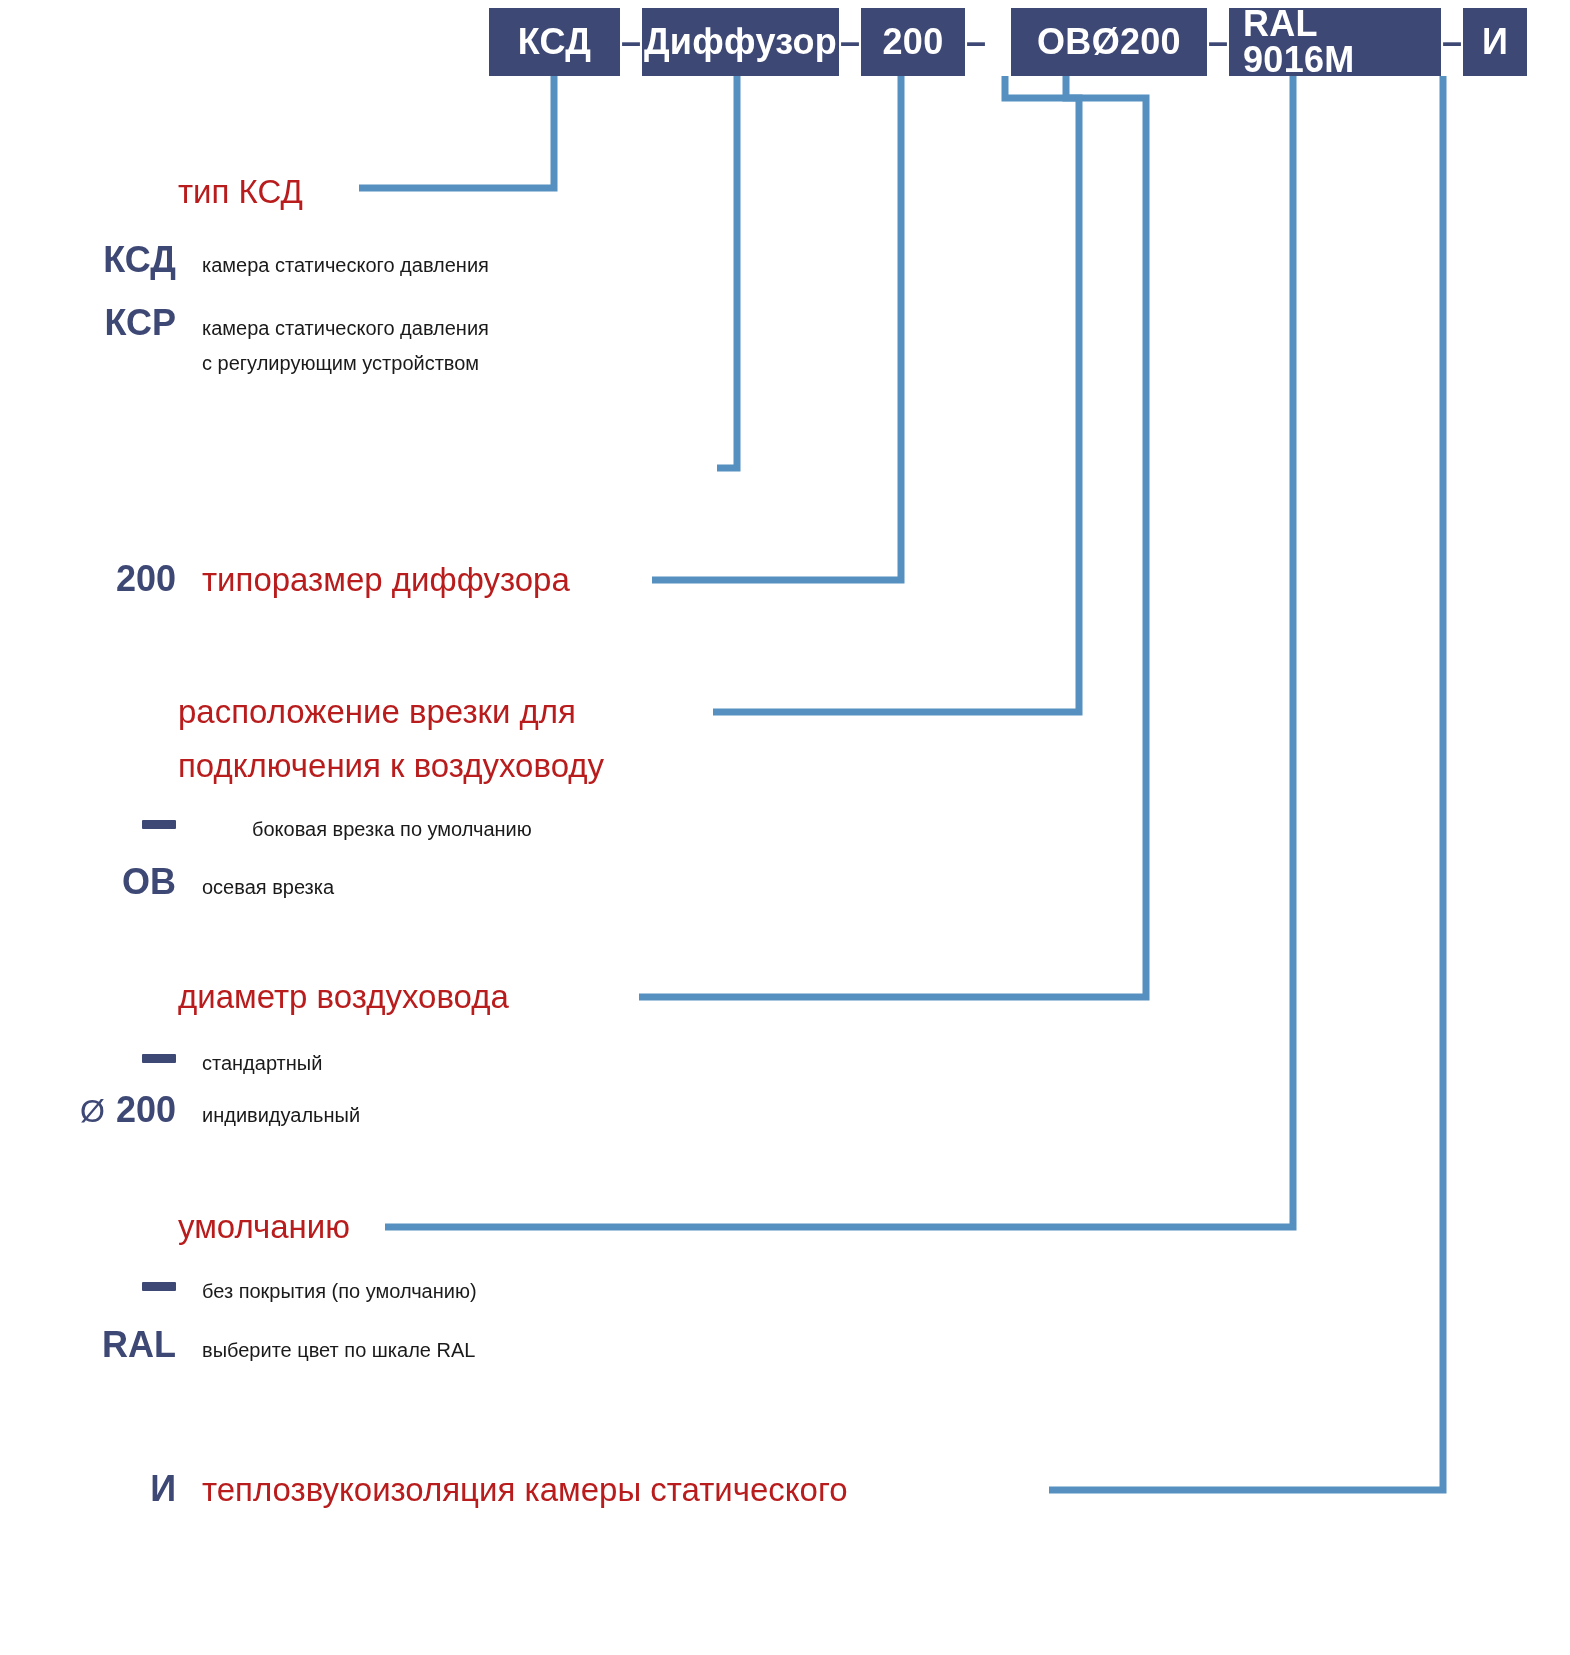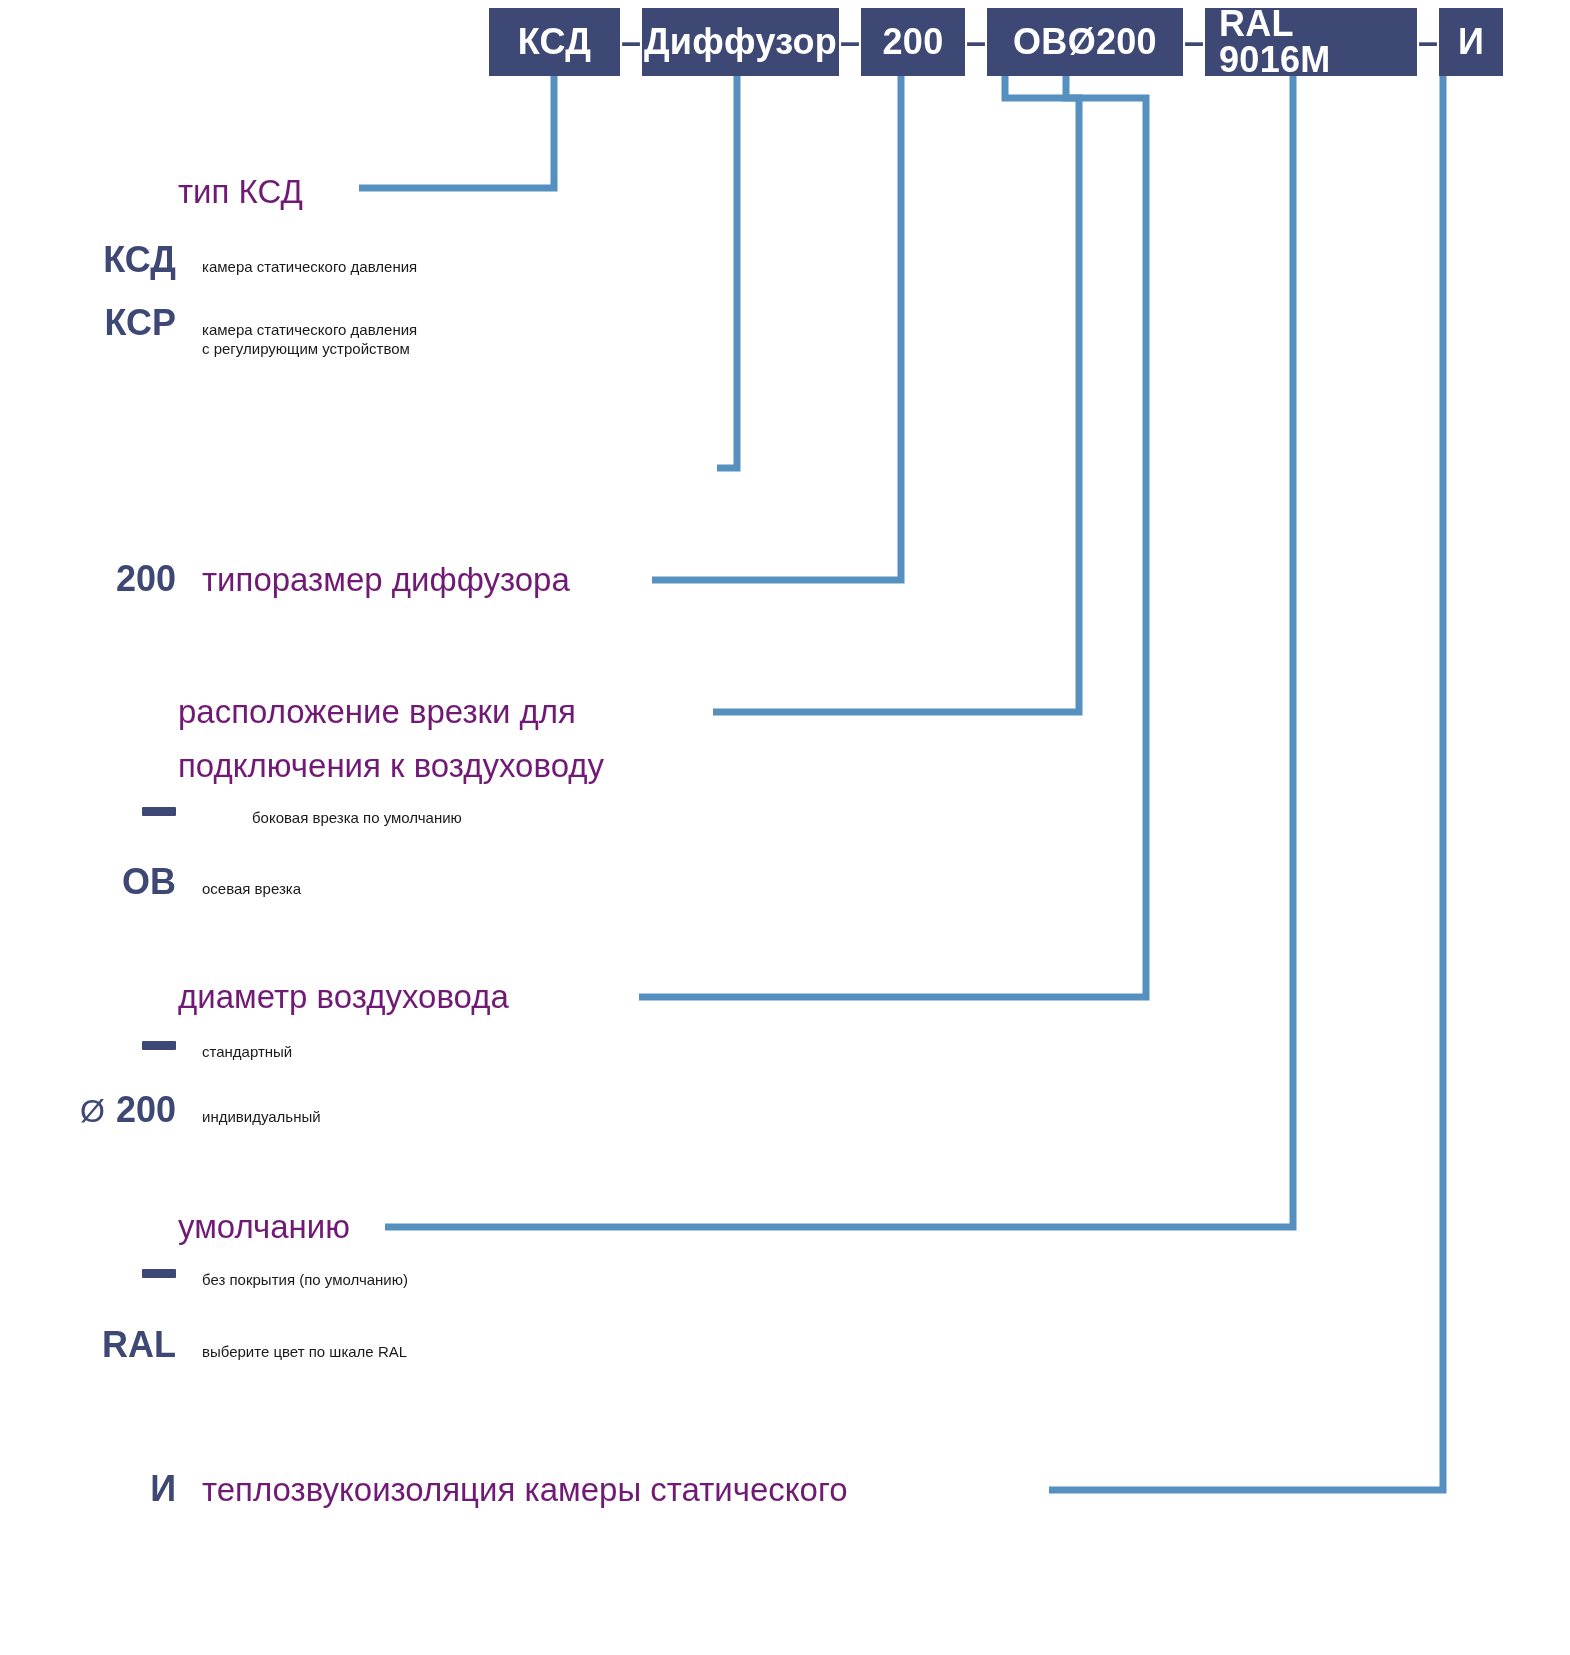--- a/index.html
+++ b/index.html
@@ -72,26 +72,26 @@
     color: #3e4874;
     font-weight: bold;
     text-align: right;
     line-height: 1.1;
   }
   .key-lg { font-size: 36px; }
   .desc {
     color: #1a1a1a;
     line-height: 1.28;
   }
-  .desc-sm { font-size: 15px; }
+  .desc-sm { font-size: 20px; margin-top: 9px; }
 
   .heading {
     position: absolute;
     font-size: 33px;
-    color: #701a75;
+    color: #b91c1c;
     line-height: 1.36;
     white-space: nowrap;
   }
 
   
   .dash {
     display: inline-block;
     width: 34px;
     height: 9px;
     background: #3e4874;
@@ -120,21 +120,21 @@
 
 <div id="page">
 
   <div class="code-row">
     <div class="code-box" style="width:131px;">КСД</div>
     <div class="code-sep">–</div>
     <div class="code-box" style="width:197px;">Диффузор</div>
     <div class="code-sep">–</div>
     <div class="code-box" style="width:104px;">200</div>
     <div class="code-sep">–</div>
-    <div class="code-box" style="width:196px;">ОВØ200</div>
+    <div class="code-box" style="width:196px;margin-left:24px;">ОВØ200</div>
     <div class="code-sep">–</div>
     <div class="code-box" style="width:212px;">RAL 9016M</div>
     <div class="code-sep">–</div>
     <div class="code-box" style="width:64px;">И</div>
   </div>
 
   <svg class="wires" width="1570" height="1655" viewBox="0 0 1570 1655">
     <g fill="none" stroke="#5590c0" stroke-width="7" stroke-linecap="butt">
 
       <path d="M 554,76 L 554,188 L 359,188"></path>

